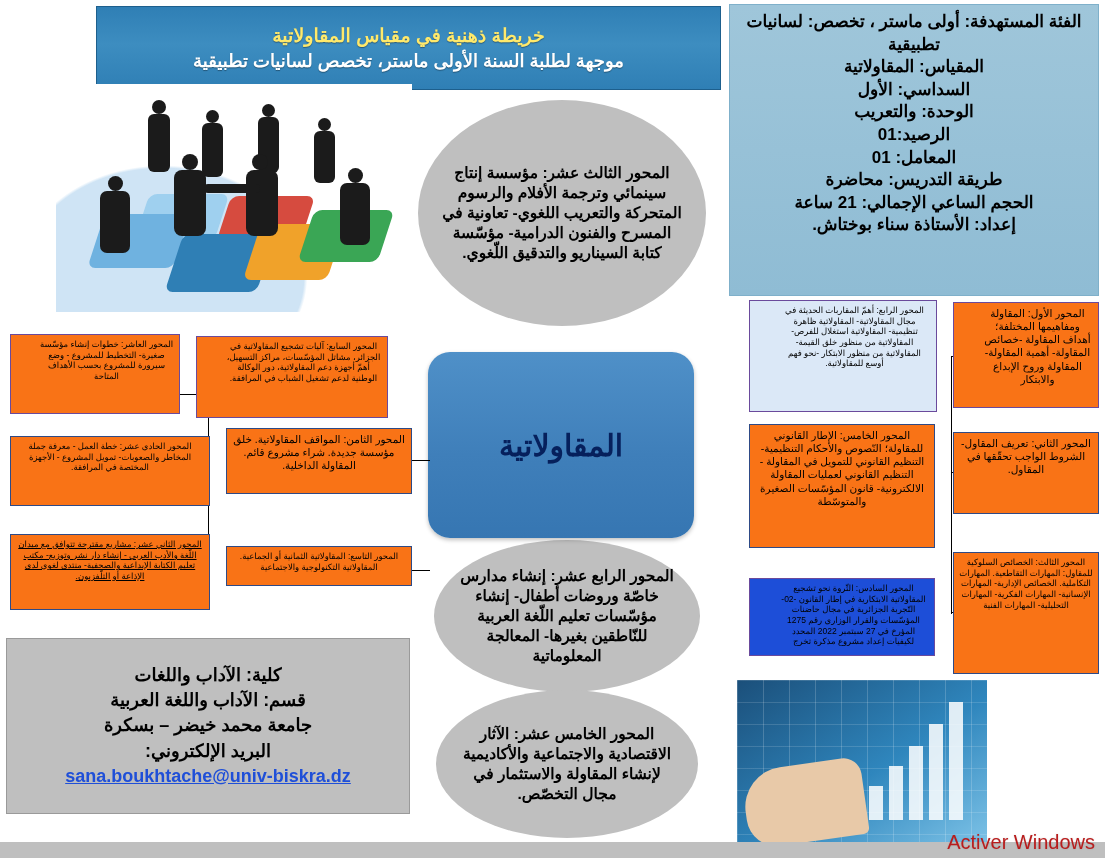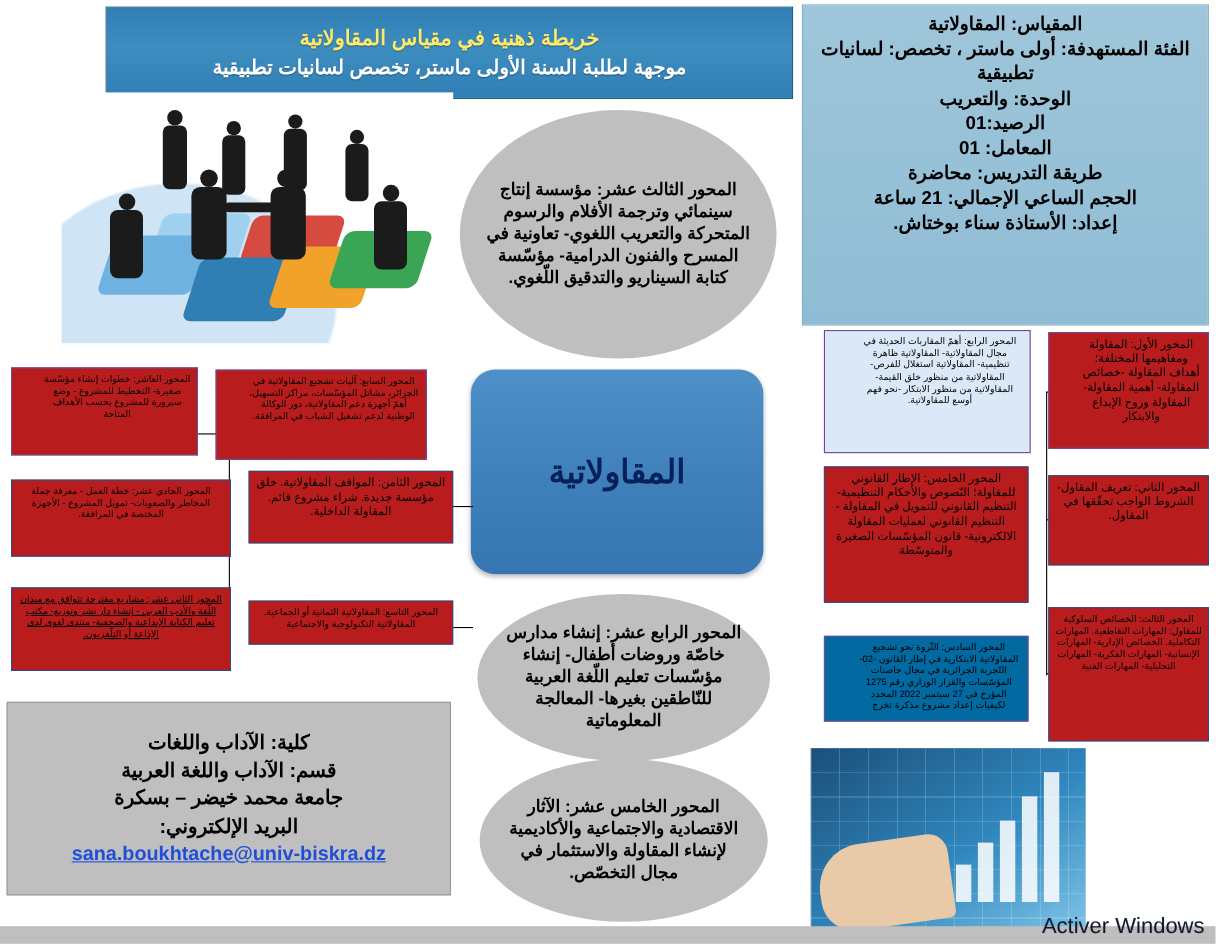--- a/index.html
+++ b/index.html
@@ -31,21 +31,21 @@
     background:linear-gradient(to bottom,#9fc6da,#8fbcd4);
     border:1px solid #7fb0ca;
     padding:6px 14px 4px 14px;
     font-size:17px; font-weight:bold; color:#000;
     line-height:1.33; text-align:center;
   }
   #info-card div { white-space:pre-wrap; }
 
   
   #center-node {
-    left:428px; top:336px; width:266px; height:186px;
+    left:428px; top:352px; width:266px; height:186px;
     background:linear-gradient(to bottom,#4f90c8,#3f7fba 55%,#3676b2);
     border-radius:22px;
     display:flex; align-items:center; justify-content:center;
     color:#06205c; font-weight:bold; font-size:30px;
     box-shadow:0 2px 4px rgba(0,0,0,.25);
   }
 
   
   .ellipse {
     background:#bfbfbf;
@@ -54,40 +54,40 @@
     text-align:center; font-weight:bold; color:#000;
     padding:10px 18px; line-height:1.28;
   }
   #ellipse-13 { left:418px; top:100px; width:288px; height:226px; font-size:15.5px; }
   #ellipse-14 { left:434px; top:540px; width:266px; height:152px; font-size:15.5px; }
   #ellipse-15 { left:436px; top:690px; width:262px; height:148px; font-size:15.5px; }
 
   
   .tbox {
     border:1px solid #2e4a86;
-    background:#b91c1c;
+    background:#f97316;
     color:#000;
     text-align:center;
     line-height:1.25;
     padding:4px 5px;
     overflow:hidden;
   }
   .tbox.tiny { font-size:8.5px; }
   .tbox.small { font-size:10.5px; }
 
   .purple { border-color:#6a4a9c;padding-left:28px; }
   .blue   { border-color:#2e4a86; }
 
   
   #box-1  { right:6px;  top:302px; width:146px; height:106px; }
   #box-2  { right:6px;  top:432px; width:146px; height:82px;  }
   #box-3  { right:6px;  top:552px; width:146px; height:122px; }
   #box-4  { right:168px; top:300px; width:188px; height:112px; background:#dbe8f7; }
   #box-5  { right:170px; top:424px; width:186px; height:124px; }
-  #box-6  { right:170px; top:578px; width:186px; height:78px; background:#0369a1; }
+  #box-6  { right:170px; top:578px; width:186px; height:78px; background:#1d4ed8; }
 
   
   #box-10 { left:10px;  top:334px; width:170px; height:80px; }
   #box-11 { left:10px;  top:436px; width:200px; height:70px; }
   #box-12 { left:10px;  top:534px; width:200px; height:76px;text-decoration:underline; }
   #box-7  { left:196px; top:336px; width:192px; height:82px; }
   #box-8  { left:226px; top:428px; width:186px; height:66px; }
   #box-9  { left:226px; top:546px; width:186px; height:40px; }
 
   
@@ -137,35 +137,36 @@
     background:
       repeating-linear-gradient(to right, rgba(255,255,255,.18) 0 1px, transparent 1px 26px),
       repeating-linear-gradient(to bottom, rgba(255,255,255,.14) 0 1px, transparent 1px 22px);
   }
 
   
   #bottom-strip {
     left:0; bottom:0; width:1105px; height:16px; background:#bfbfbf;
   }
   #watermark {
-    right:10px; bottom:4px; color:#0f172a; font-size:20px; font-weight:normal;
+    right:10px; bottom:4px; color:#b91c1c; font-size:20px; font-weight:normal;
     text-shadow:0 0 2px rgba(0,0,0,.15);
   }
 </style>
 </head>
 <body>
 
 <div id="title-banner" class="abs">
   <div class="line1">خريطة ذهنية في مقياس المقاولاتية</div>
   <div class="line2">موجهة لطلبة السنة الأولى ماستر، تخصص لسانيات تطبيقية</div>
 </div>
 
 <div id="info-card" class="abs">
+  <div>الفئة المستهدفة: أولى ماستر ، تخصص: لسانيات تطبيقية</div>
   <div>المقياس: المقاولاتية</div>
-  <div>الفئة المستهدفة: أولى ماستر ، تخصص: لسانيات تطبيقية</div>
+  <div>السداسي: الأول</div>
   <div>الوحدة: والتعريب</div>
   <div>الرصيد:01</div>
   <div>المعامل: 01</div>
   <div>طريقة التدريس: محاضرة</div>
   <div>الحجم الساعي الإجمالي: 21 ساعة</div>
   <div>إعداد: الأستاذة سناء بوختاش.</div>
 </div>
 
 <div id="puzzle-img" class="abs">
   <div class="pz p5"></div>

